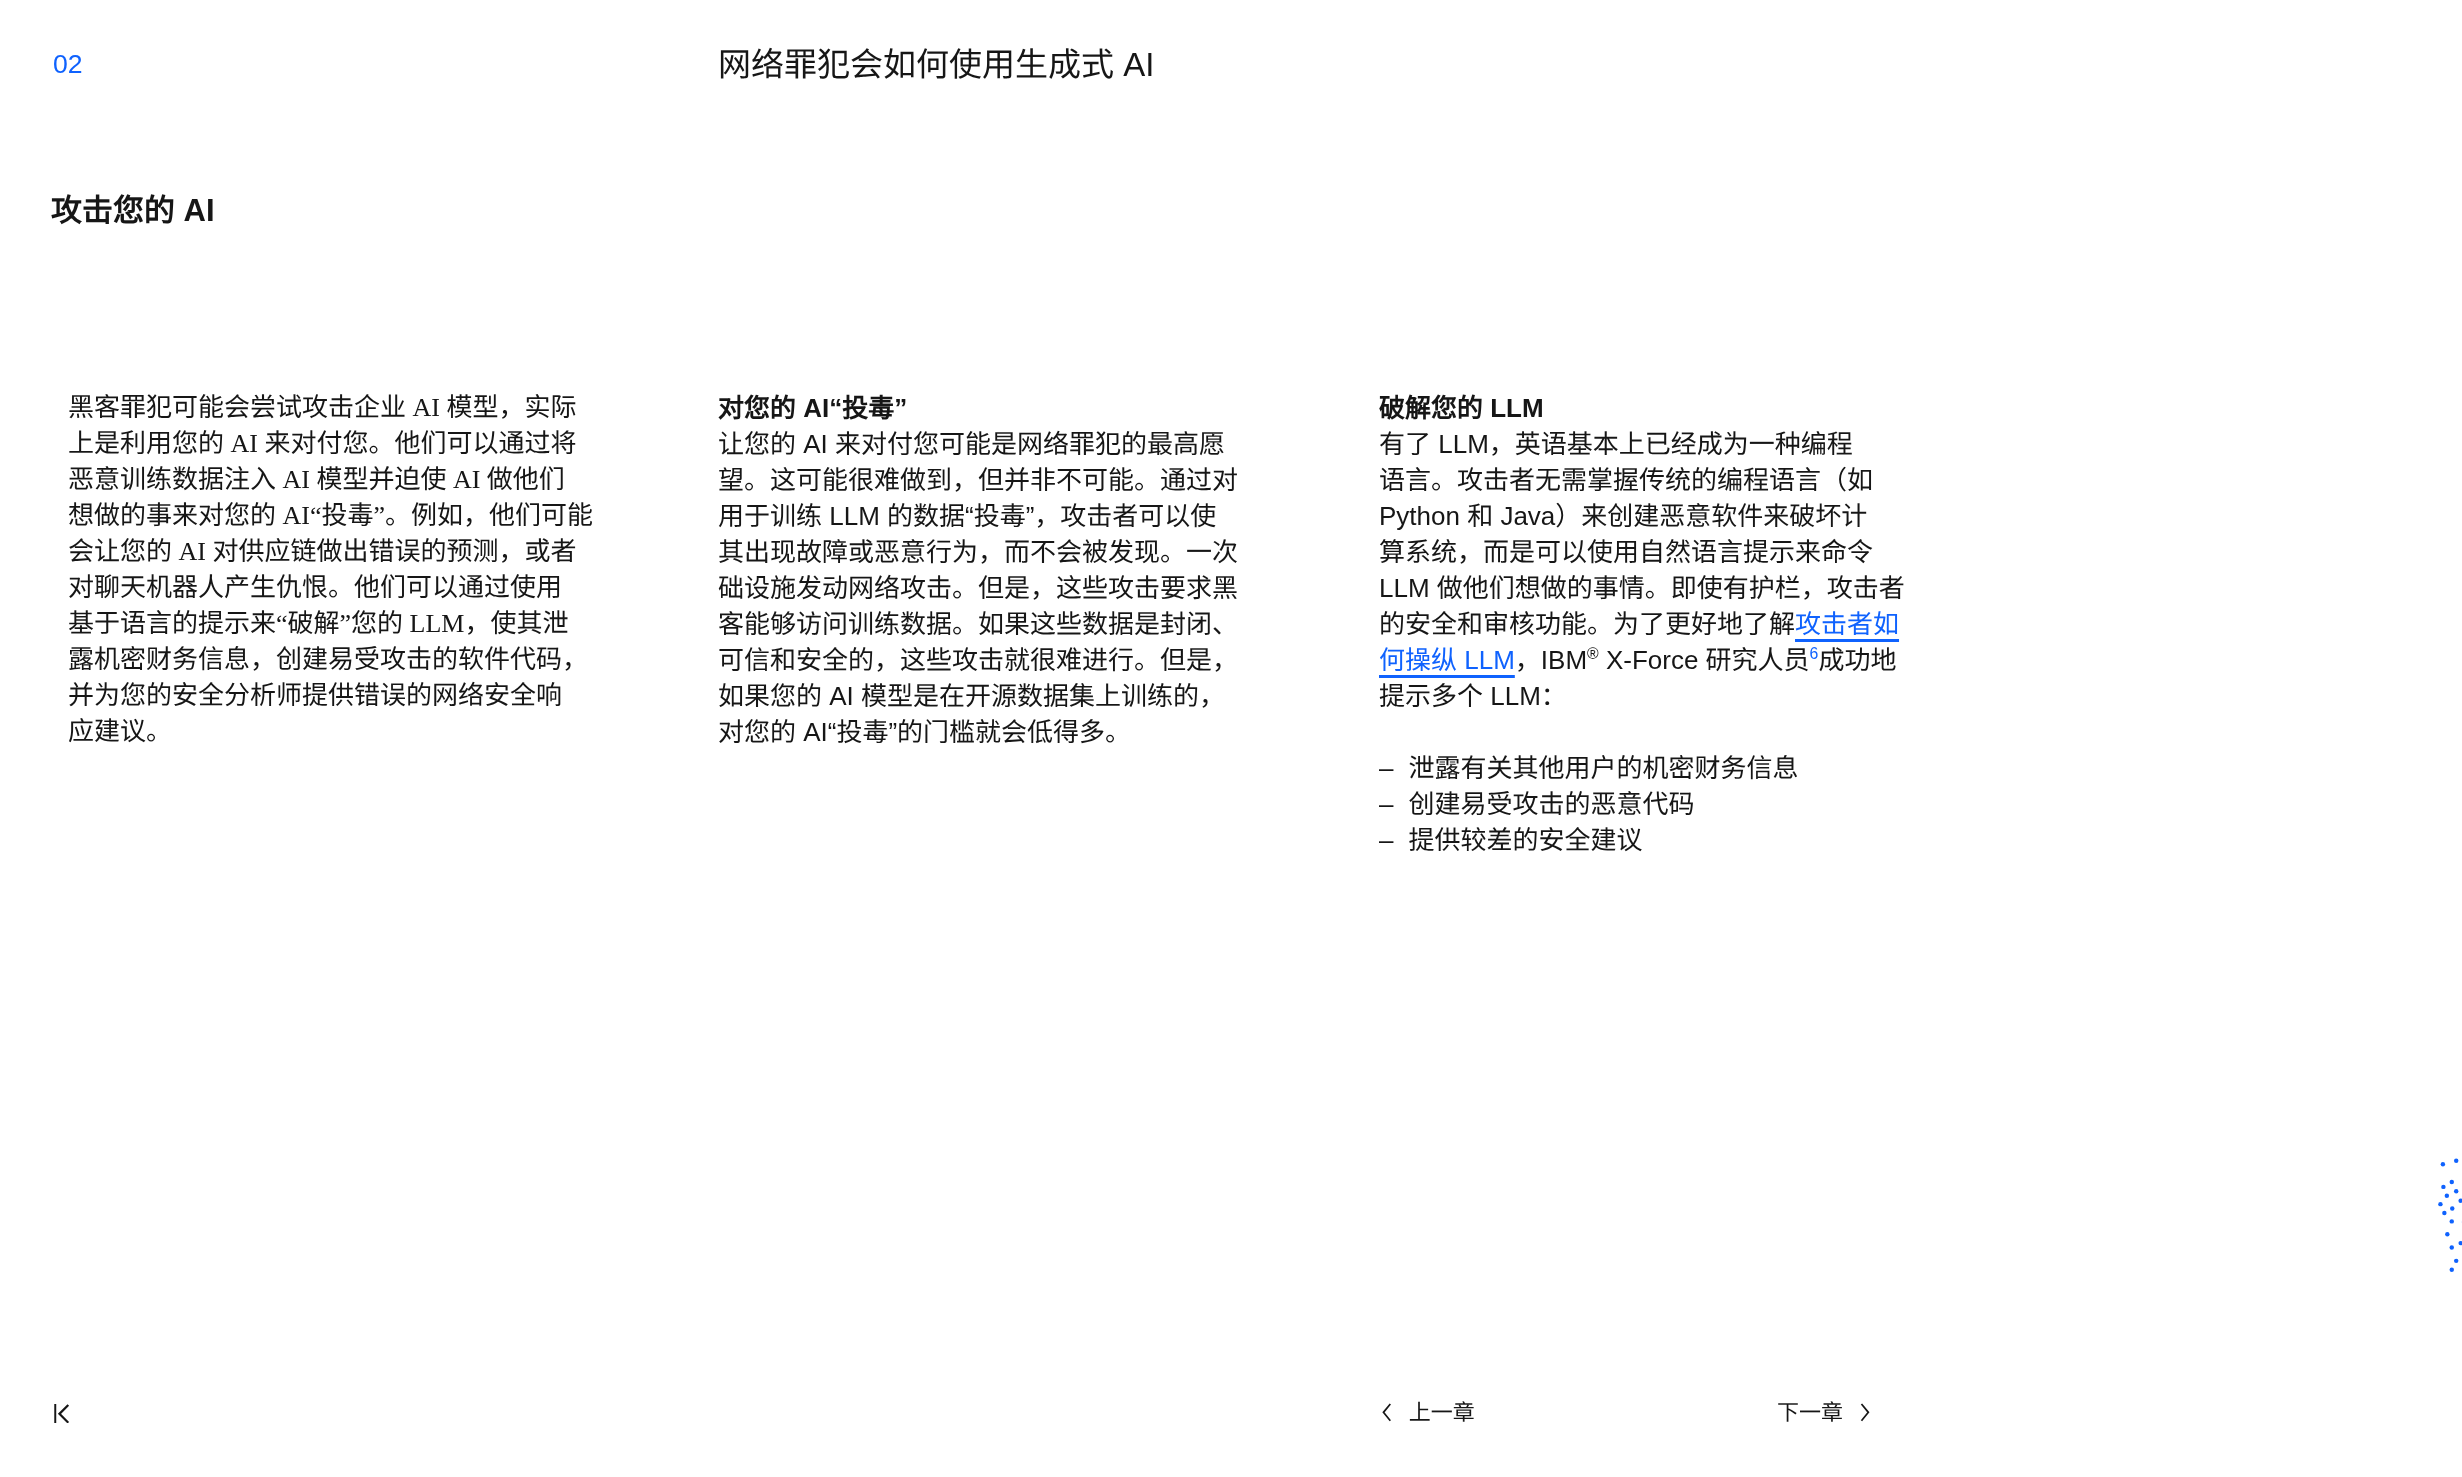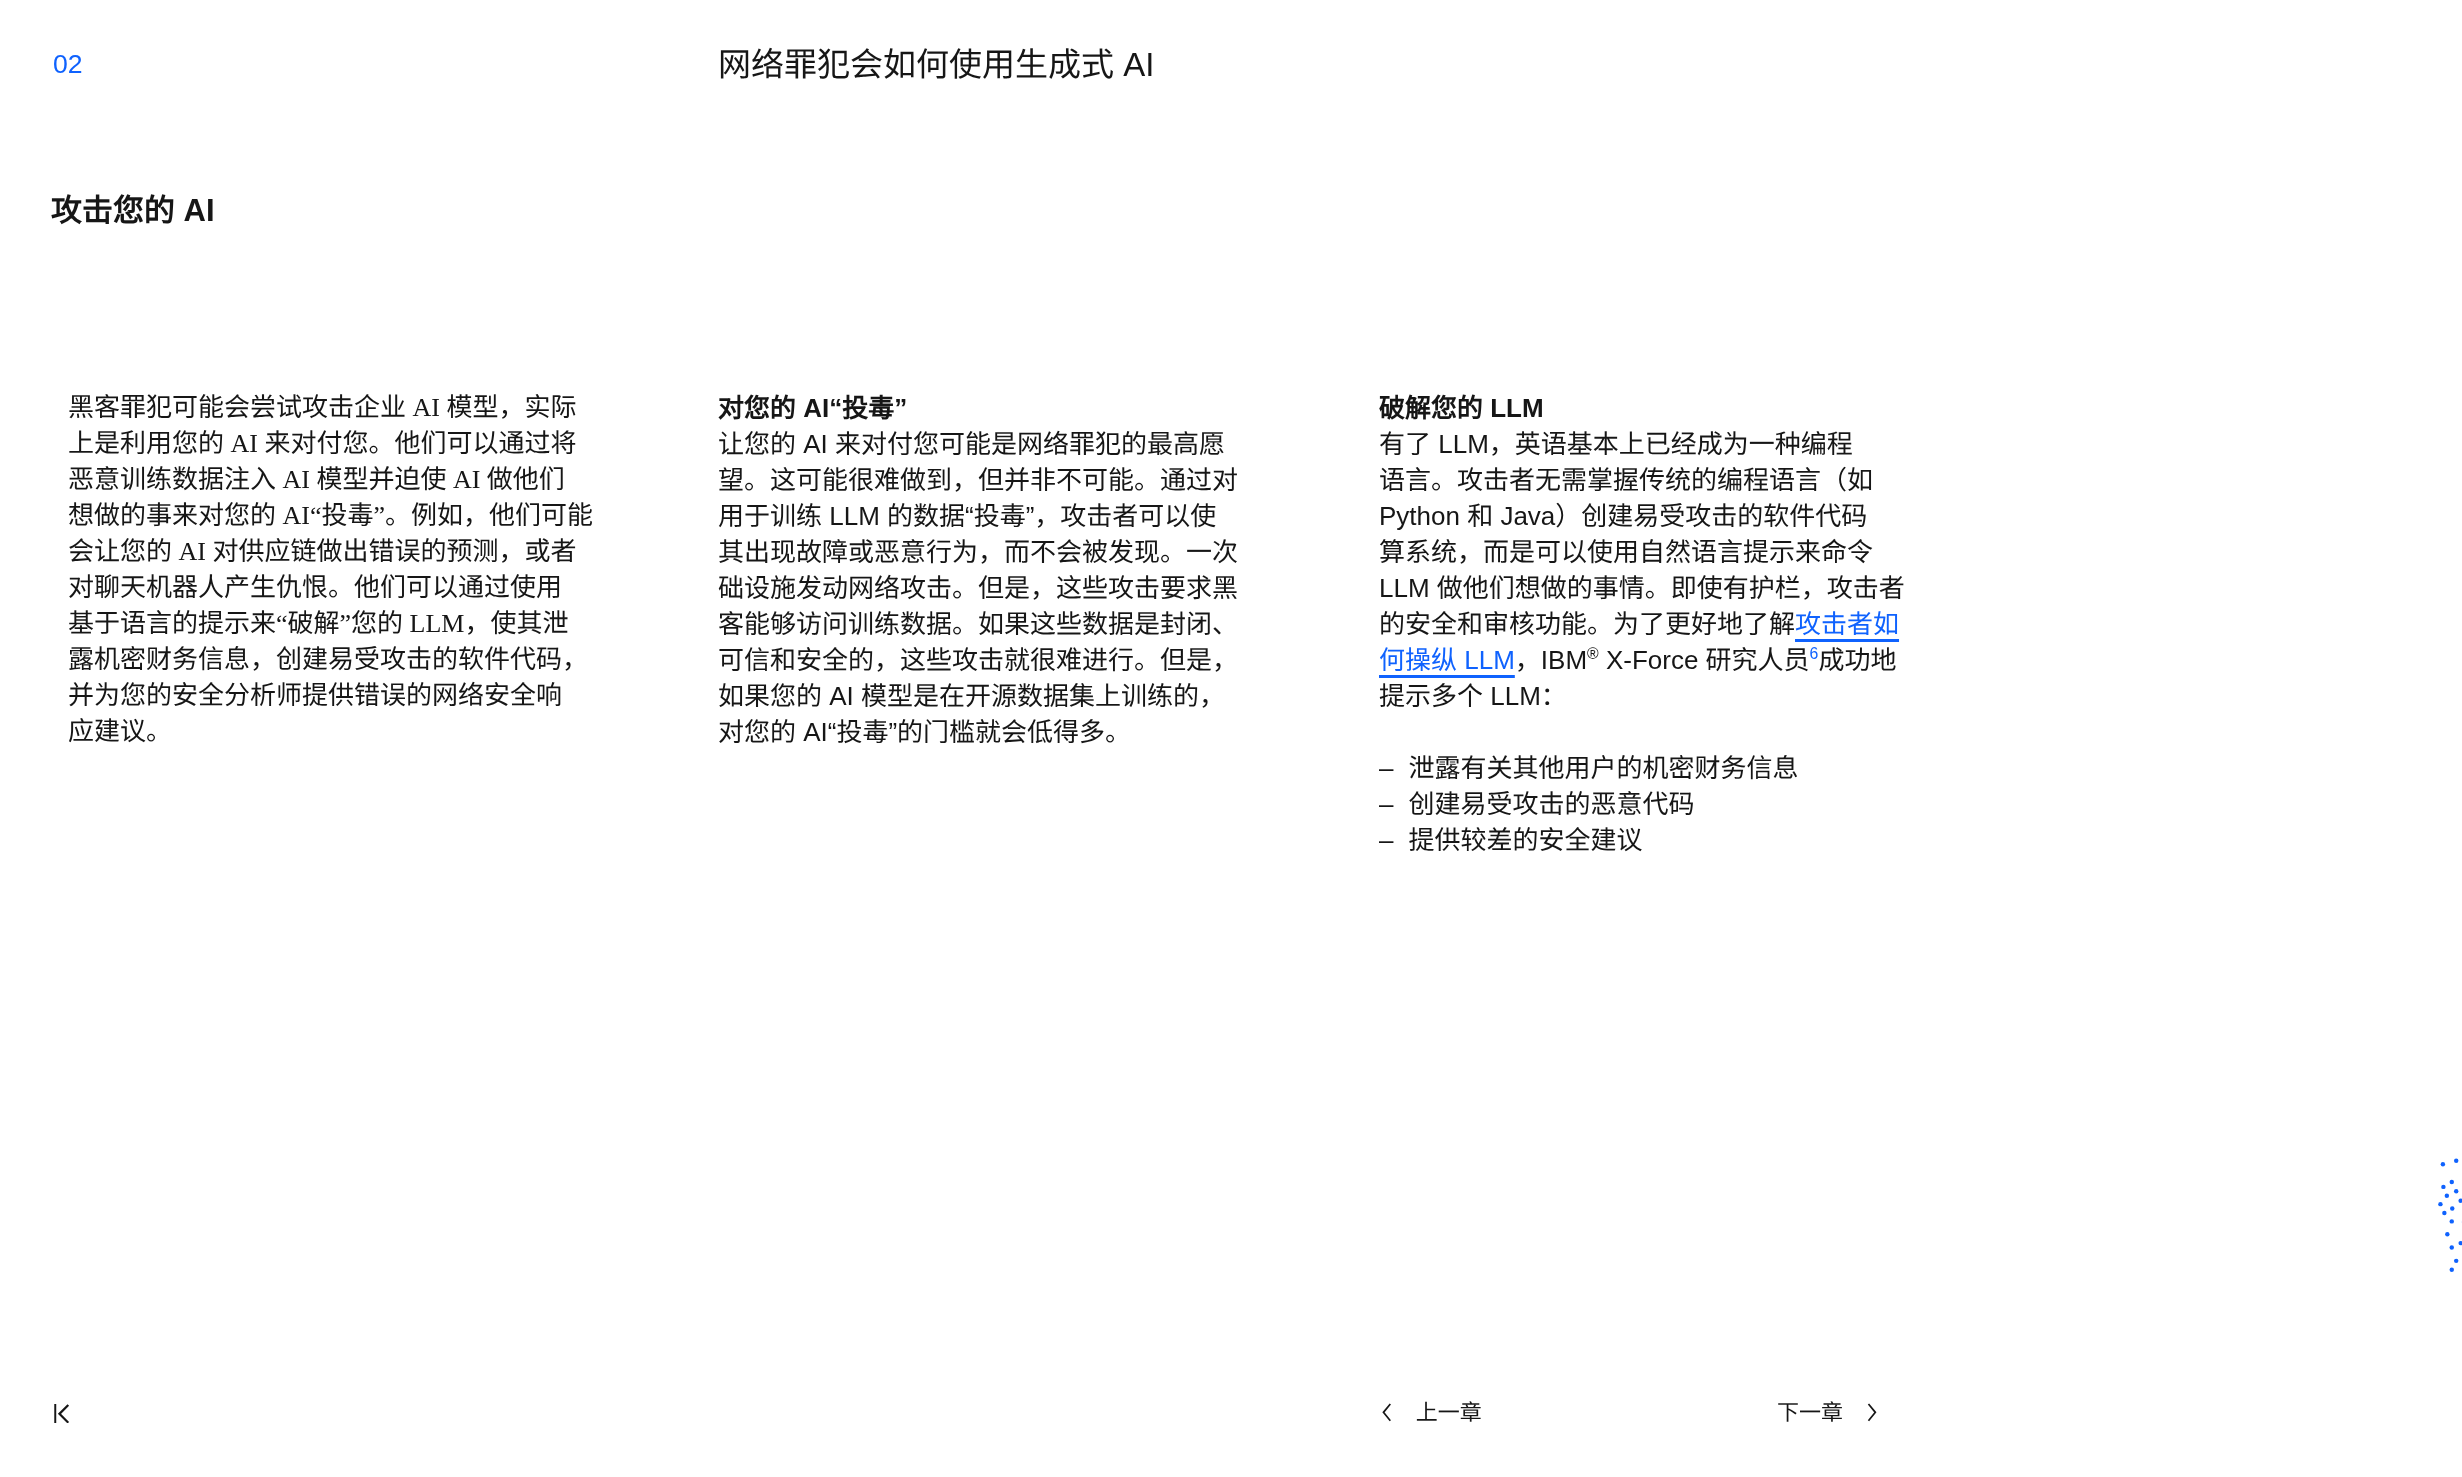--- a/index.html
+++ b/index.html
@@ -109,21 +109,21 @@
     background: none;
     border: none;
     padding: 0;
     cursor: pointer;
   }
   .nav-btn {
     position: absolute;
     top: 1398px;
     display: flex;
     align-items: center;
-    gap: 24px;
+    gap: 17px;
     font-size: 22px;
     line-height: 29.5px;
     color: var(--text-color, #161616);
     background: none;
     border: none;
     padding: 0;
     cursor: pointer;
     font-family: Liberation Sans, sans-serif;
   }
   .nav-prev { left: 1381px; }
@@ -161,21 +161,21 @@
       <div class="text-line"><span>础设施发动网络攻击。但是，这些攻击要求黑</span></div>
       <div class="text-line"><span>客能够访问训练数据。如果这些数据是封闭、</span></div>
       <div class="text-line"><span>可信和安全的，这些攻击就很难进行。但是，</span></div>
       <div class="text-line"><span>如果您的 AI 模型是在开源数据集上训练的，</span></div>
       <div class="text-line"><span>对您的 AI“投毒”的门槛就会低得多。</span></div>
     </div>
   <div class="col col-3">
       <div class="col-heading">破解您的 LLM</div>
       <div class="text-line"><span>有了 LLM，英语基本上已经成为一种编程</span></div>
       <div class="text-line"><span>语言。攻击者无需掌握传统的编程语言（如</span></div>
-      <div class="text-line"><span>Python 和 Java）创建易受攻击的软件代码</span></div>
+      <div class="text-line"><span>Python 和 Java）来创建恶意软件来破坏计</span></div>
       <div class="text-line"><span>算系统，而是可以使用自然语言提示来命令</span></div>
       <div class="text-line"><span>LLM 做他们想做的事情。即使有护栏，攻击者</span></div>
       <div class="text-line"><span>的安全和审核功能。为了更好地了解</span><span class="seg-link">攻击者如</span></div>
       <div class="text-line"><span class="seg-link">何操纵 LLM</span><span>，IBM</span><span class="seg-reg">®</span><span> X-Force 研究人员</span><span class="seg-sup">6</span><span>成功地</span></div>
       <div class="text-line"><span>提示多个 LLM：</span></div>
       <div class="bullet-list">
         <div class="bullet-row">
           <span class="bullet-dash">–</span>
           <span>泄露有关其他用户的机密财务信息</span>
         </div>

